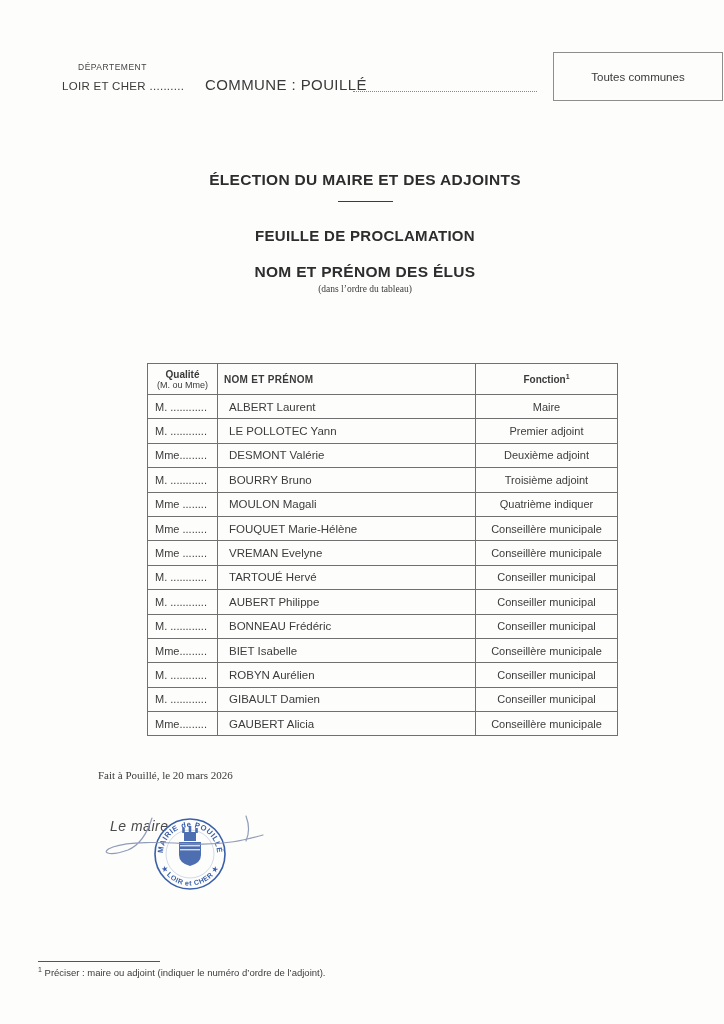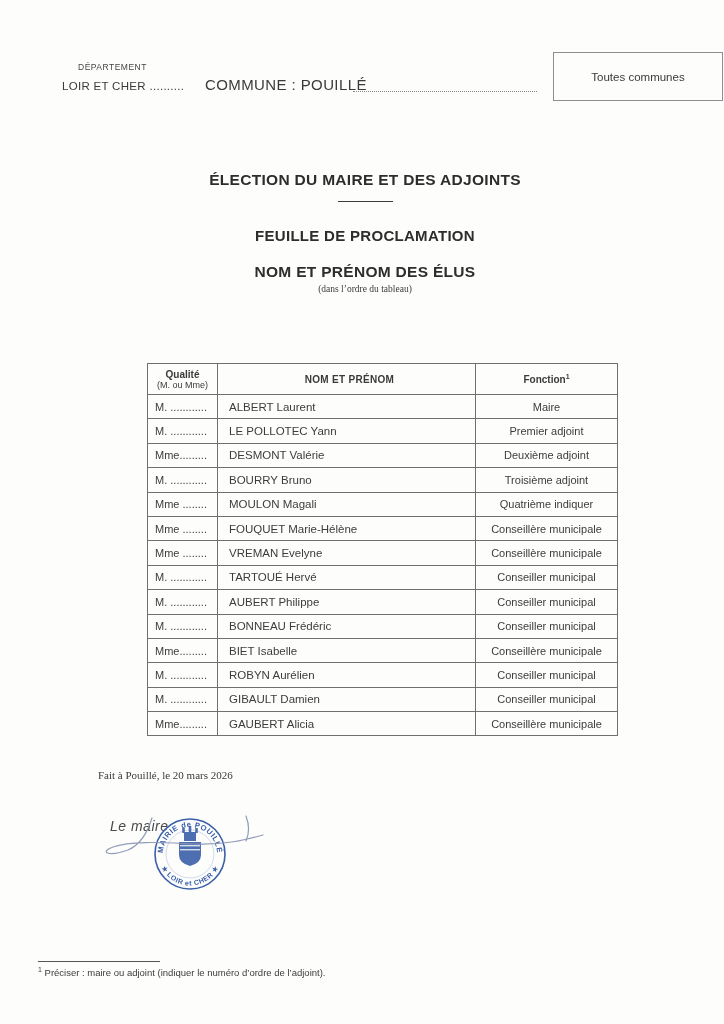--- a/index.html
+++ b/index.html
@@ -31,21 +31,21 @@
   .title-note { position:absolute; left:0; top:284px; width:730px; text-align:center;
     font-size:9.5px; font-family:"Liberation Serif", serif; color:#3a3a3a; }
   
   .elus { position:absolute; left:100px; top:363px; width:470px;
     border-collapse:collapse; table-layout:fixed;margin-left:47px; }
   .elus th, .elus td { border:1px solid #707070; overflow:hidden; white-space:nowrap; }
   .elus thead tr { height:31px; }
   .elus tbody tr { height:24.4px; }
   .th-q { font-size:10px; font-weight:bold; text-align:center; color:#3a3a3a; }
   .th-q .th-sub { font-size:9px; font-weight:normal; }
-  .th-n { font-size:10px; font-weight:bold; text-align:center; letter-spacing:.3px; color:#3a3a3a;padding-left:6px; }
+  .th-n { font-size:10px; font-weight:bold; text-align:left; letter-spacing:.3px; color:#3a3a3a;padding-left:6px; }
   .th-f { font-size:10px; font-weight:bold; text-align:center; color:#3a3a3a; }
   .th-f sup { font-size:7px; }
   .td-qualite  { padding-left:7px;  font-size:11px;   color:#3c3c3c; }
   .td-nom      { padding-left:11px; font-size:11.5px; color:#3c3c3c; }
   .td-fonction { text-align:center; font-size:11px;   color:#3c3c3c; }
   
   .date-line { position:absolute; left:98px; top:769px; font-size:11px;
     font-family:"Liberation Serif", serif; color:#3a3a3a; }
   .signatory { position:absolute; left:110px; top:818px; font-size:14px;
     font-style:italic; letter-spacing:.5px; color:#4a4a4a;text-align:right; }

